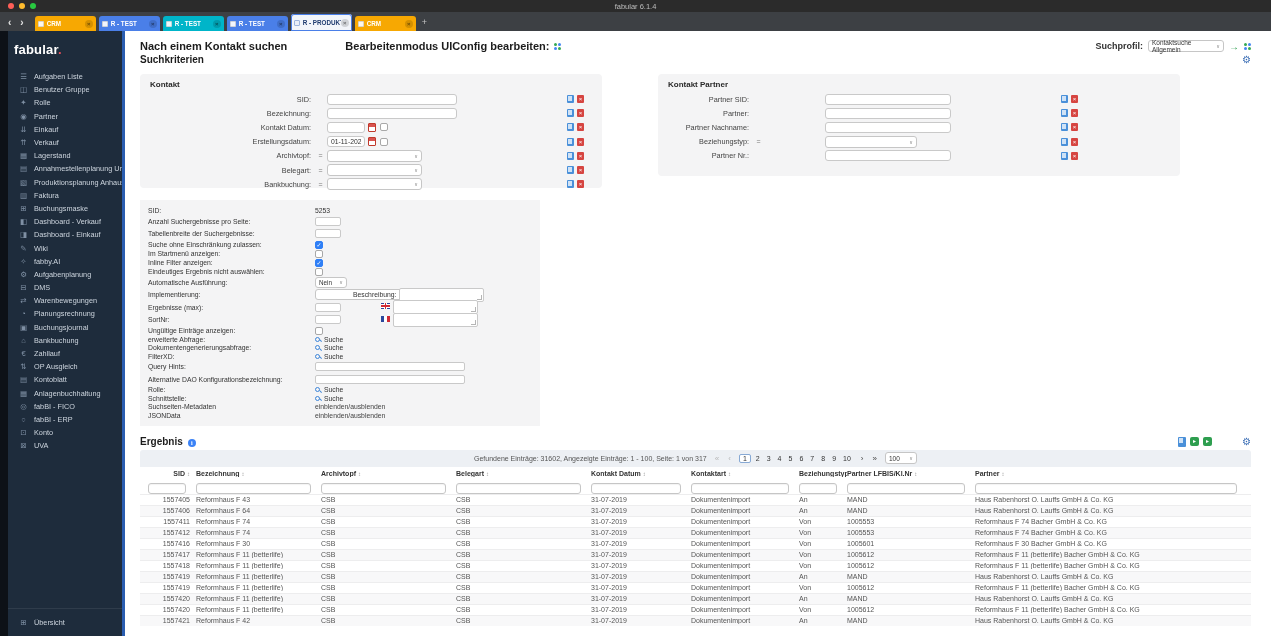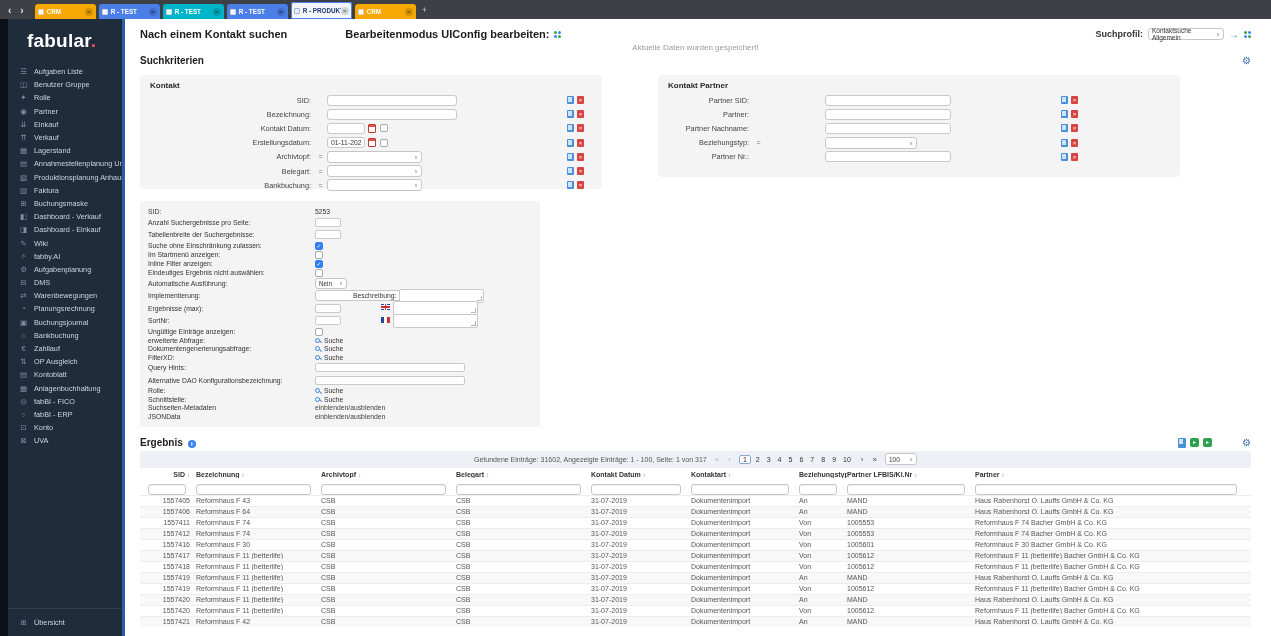--- a/index.html
+++ b/index.html
@@ -22,21 +22,21 @@
   .tab-check { width:6px; height:6px; flex:none; background:rgba(255,255,255,.92); border-radius:1px; margin-right:3px; border:1px solid rgba(0,0,0,.15); }
   .tab.active .tab-check { background:#e9eef7; border-color:#9db4dc; }
   .tab-label { flex:1; white-space:nowrap; overflow:hidden; }
   .tab-close { width:8px; height:8px; flex:none; border-radius:50%; background:rgba(0,0,0,.14); color:rgba(0,0,0,.5); font-size:6px; line-height:8px; text-align:center; }
   .tab-add { color:#c4c4c4; font-size:9px; margin:0 0 4px 6px; }
 
   
   .body { flex:1; display:flex; min-height:0; }
   .edge { width:8px; background:#0d1117; flex:none; }
   .sidebar { width:114px; background:#1e2c3c; flex:none; display:flex; flex-direction:column; overflow:hidden; }
-  .logo { font-size:19px; font-weight:bold; color:#ffffff; padding:11px 19px 13px; letter-spacing:.2px; }
+  .logo { font-size:13px; font-weight:bold; color:#ffffff; padding:11px 6px 13px; letter-spacing:.2px; }
   .logo-dot { color:#e8505b; }
   .side-items { flex:1; overflow:hidden; }
   .side-item { display:flex; align-items:center; gap:6px; padding:0 11px; height:13.2px; font-size:7.3px; color:#cdd5de; white-space:nowrap; cursor:default; }
   .side-ic { width:9px; flex:none; color:#7f90a4; font-size:7.5px; text-align:center; }
   .side-footer { border-top:1px solid rgba(255,255,255,.08); padding:7px 0; flex:none; }
 
   .vdivider { width:3px; background:#2a5db0; flex:none; }
 
   
   .content { flex:1; background:#ffffff; padding:8px 20px 0 15px; overflow:hidden; position:relative; color:#333; }
@@ -139,20 +139,28 @@
   .tbody .trow { height:11px; align-items:center; border-top:1px solid #ededee; font-size:7px; color:#555; }
   .tbody .trow:nth-child(even) { background:#f8f8f9; }
   .td { white-space:nowrap; overflow:hidden; }
   .td.r { text-align:right; padding-right:6px; }
 </style>
 </head>
 <body>
 
 <div class="window">
 
+  <div class="titlebar">
+    <div class="lights">
+      <span class="light l-red"></span>
+      <span class="light l-yel"></span>
+      <span class="light l-grn"></span>
+    </div>
+    <span class="win-title">fabular 6.1.4</span>
+  </div>
 
   <div class="tabbar">
     <div class="navarrows">
       <span>‹</span>
       <span>›</span>
     </div>
     <div style="display:flex;align-items:flex-end;">
         <div class="tab" style="background: rgb(247, 168, 2); color: rgb(255, 255, 255);">
           <span class="tab-check"></span>
           <span class="tab-label">CRM</span>
@@ -342,21 +350,20 @@
           <span class="go-arrow">→</span>
           <span class="pin">
               <i></i>
               <i></i>
               <i></i>
               <i></i>
             </span>
         </span>
       </div>
 
-      <div class="saved">Aktuelle Daten wurden gespeichert!</div>
 
       <div class="crit-head">
         <span class="crit-title">Suchkriterien</span>
         <span class="gear">⚙</span>
       </div>
 
       <div class="panels">
         <div class="panel panel-k">
           <div class="panel-title">Kontakt</div>
           <div id="kontakt-fields">

